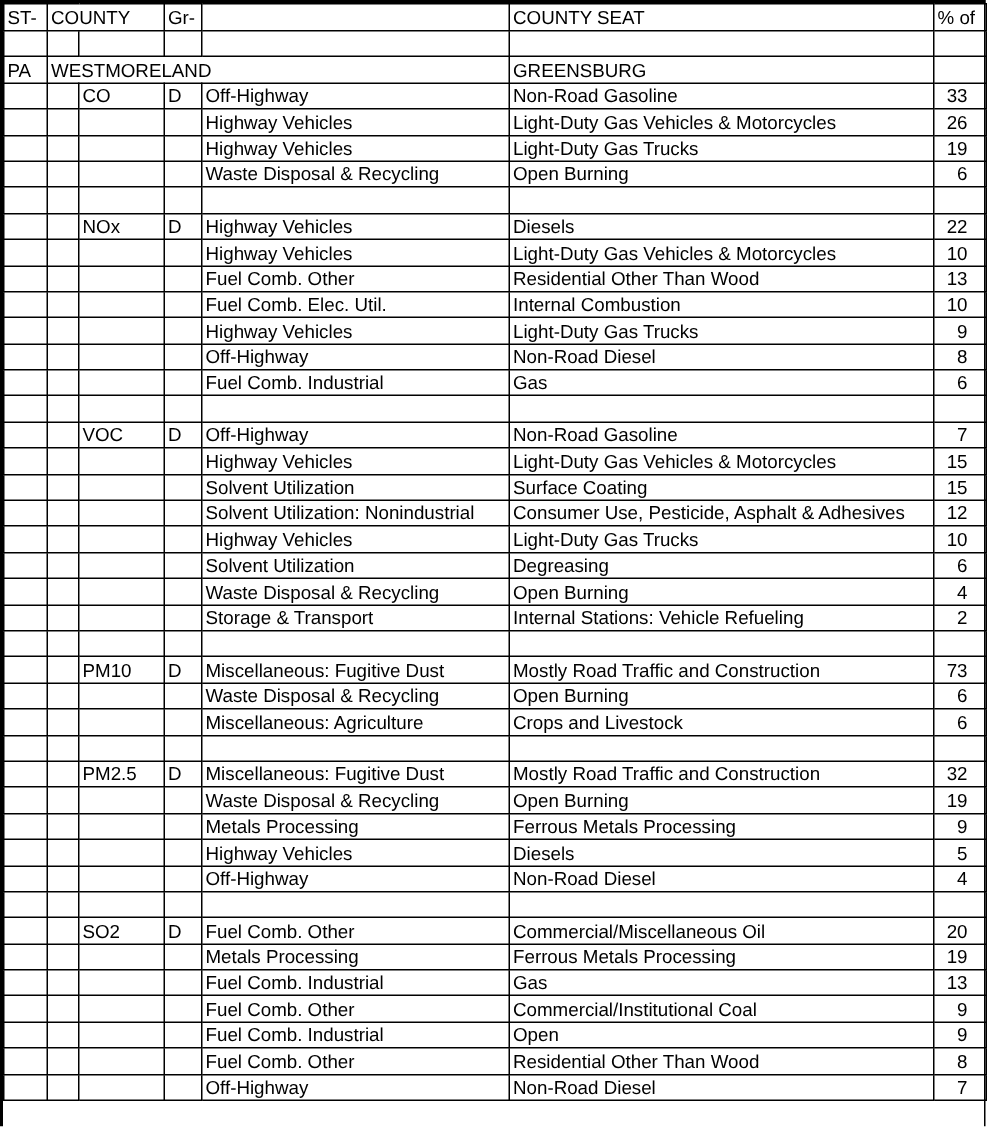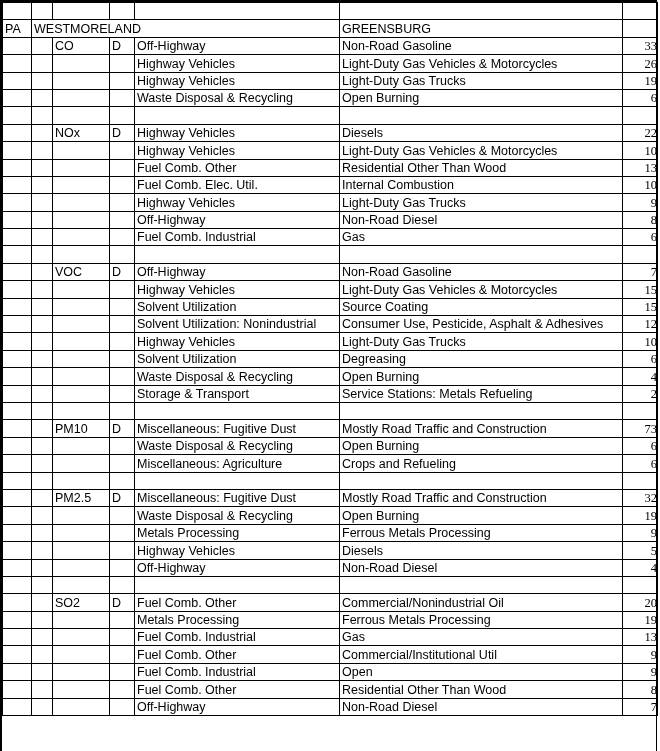--- a/index.html
+++ b/index.html
@@ -21,38 +21,46 @@
   }
   td {
     border: 1px solid #000;
     padding: 0 1px 0 2px;
     height: 16.4px;
     line-height: 16px;
     white-space: nowrap;
     overflow: visible;
     vertical-align: bottom;
   }
-  td.num { text-align: right; padding-right: 0; font-family: Liberation Serif, serif; }
+  td.num { text-align: right; padding-right: 12px; }
   tr.hdr1 td { height: 17px; }
 </style>
 </head>
 <body>
 
 <div class="sheet">
 <table>
   <colgroup>
     <col style="width:29px">
     <col style="width:21px">
     <col style="width:57px">
     <col style="width:25px">
     <col style="width:205px">
     <col style="width:283px">
     <col style="width:35px">
   </colgroup>
   <tbody id="tbody">
+    <tr class="hdr1">
+      <td>ST-</td>
+      <td colspan="2">COUNTY</td>
+      <td>Gr-</td>
+      <td></td>
+      <td>COUNTY SEAT</td>
+      <td>% of</td>
+    </tr>
     <tr>
       <td></td>
       <td></td>
       <td></td>
       <td></td>
       <td></td>
       <td></td>
       <td></td>
     </tr>
     <tr>
@@ -195,21 +203,21 @@
           <td>Highway Vehicles</td>
           <td>Light-Duty Gas Vehicles &amp; Motorcycles</td>
           <td class="num">15</td>
         </tr>
         <tr>
           <td></td>
           <td></td>
           <td></td>
           <td></td>
           <td>Solvent Utilization</td>
-          <td>Source Coating</td>
+          <td>Surface Coating</td>
           <td class="num">15</td>
         </tr>
         <tr>
           <td></td>
           <td></td>
           <td></td>
           <td></td>
           <td>Solvent Utilization: Nonindustrial</td>
           <td>Consumer Use, Pesticide, Asphalt &amp; Adhesives</td>
           <td class="num">12</td>
@@ -240,21 +248,21 @@
           <td>Waste Disposal &amp; Recycling</td>
           <td>Open Burning</td>
           <td class="num">4</td>
         </tr>
         <tr>
           <td></td>
           <td></td>
           <td></td>
           <td></td>
           <td>Storage &amp; Transport</td>
-          <td>Service Stations: Metals Refueling</td>
+          <td>Internal Stations: Vehicle Refueling</td>
           <td class="num">2</td>
         </tr>
         <tr>
           <td></td>
           <td></td>
           <td></td>
           <td></td>
           <td></td>
           <td></td>
           <td></td>
@@ -276,21 +284,21 @@
           <td>Waste Disposal &amp; Recycling</td>
           <td>Open Burning</td>
           <td class="num">6</td>
         </tr>
         <tr>
           <td></td>
           <td></td>
           <td></td>
           <td></td>
           <td>Miscellaneous: Agriculture</td>
-          <td>Crops and Refueling</td>
+          <td>Crops and Livestock</td>
           <td class="num">6</td>
         </tr>
         <tr>
           <td></td>
           <td></td>
           <td></td>
           <td></td>
           <td></td>
           <td></td>
           <td></td>
@@ -348,21 +356,21 @@
           <td></td>
           <td></td>
           <td></td>
         </tr>
         <tr>
           <td></td>
           <td></td>
           <td>SO2</td>
           <td>D</td>
           <td>Fuel Comb. Other</td>
-          <td>Commercial/Nonindustrial Oil</td>
+          <td>Commercial/Miscellaneous Oil</td>
           <td class="num">20</td>
         </tr>
         <tr>
           <td></td>
           <td></td>
           <td></td>
           <td></td>
           <td>Metals Processing</td>
           <td>Ferrous Metals Processing</td>
           <td class="num">19</td>
@@ -375,21 +383,21 @@
           <td>Fuel Comb. Industrial</td>
           <td>Gas</td>
           <td class="num">13</td>
         </tr>
         <tr>
           <td></td>
           <td></td>
           <td></td>
           <td></td>
           <td>Fuel Comb. Other</td>
-          <td>Commercial/Institutional Util</td>
+          <td>Commercial/Institutional Coal</td>
           <td class="num">9</td>
         </tr>
         <tr>
           <td></td>
           <td></td>
           <td></td>
           <td></td>
           <td>Fuel Comb. Industrial</td>
           <td>Open</td>
           <td class="num">9</td>

